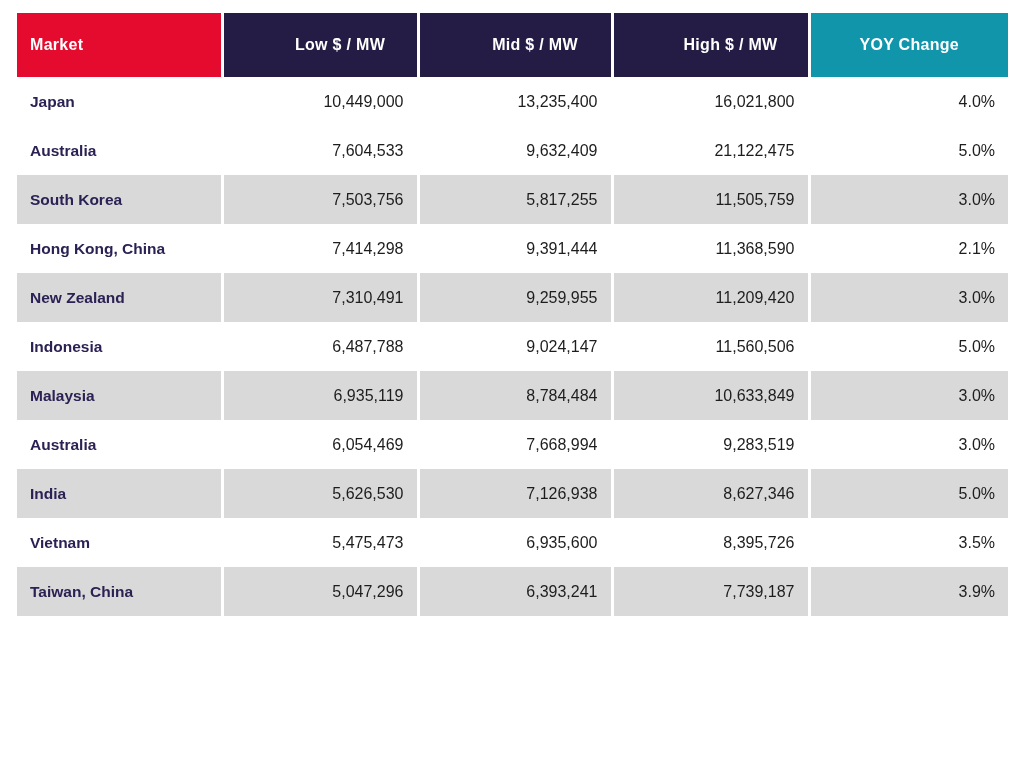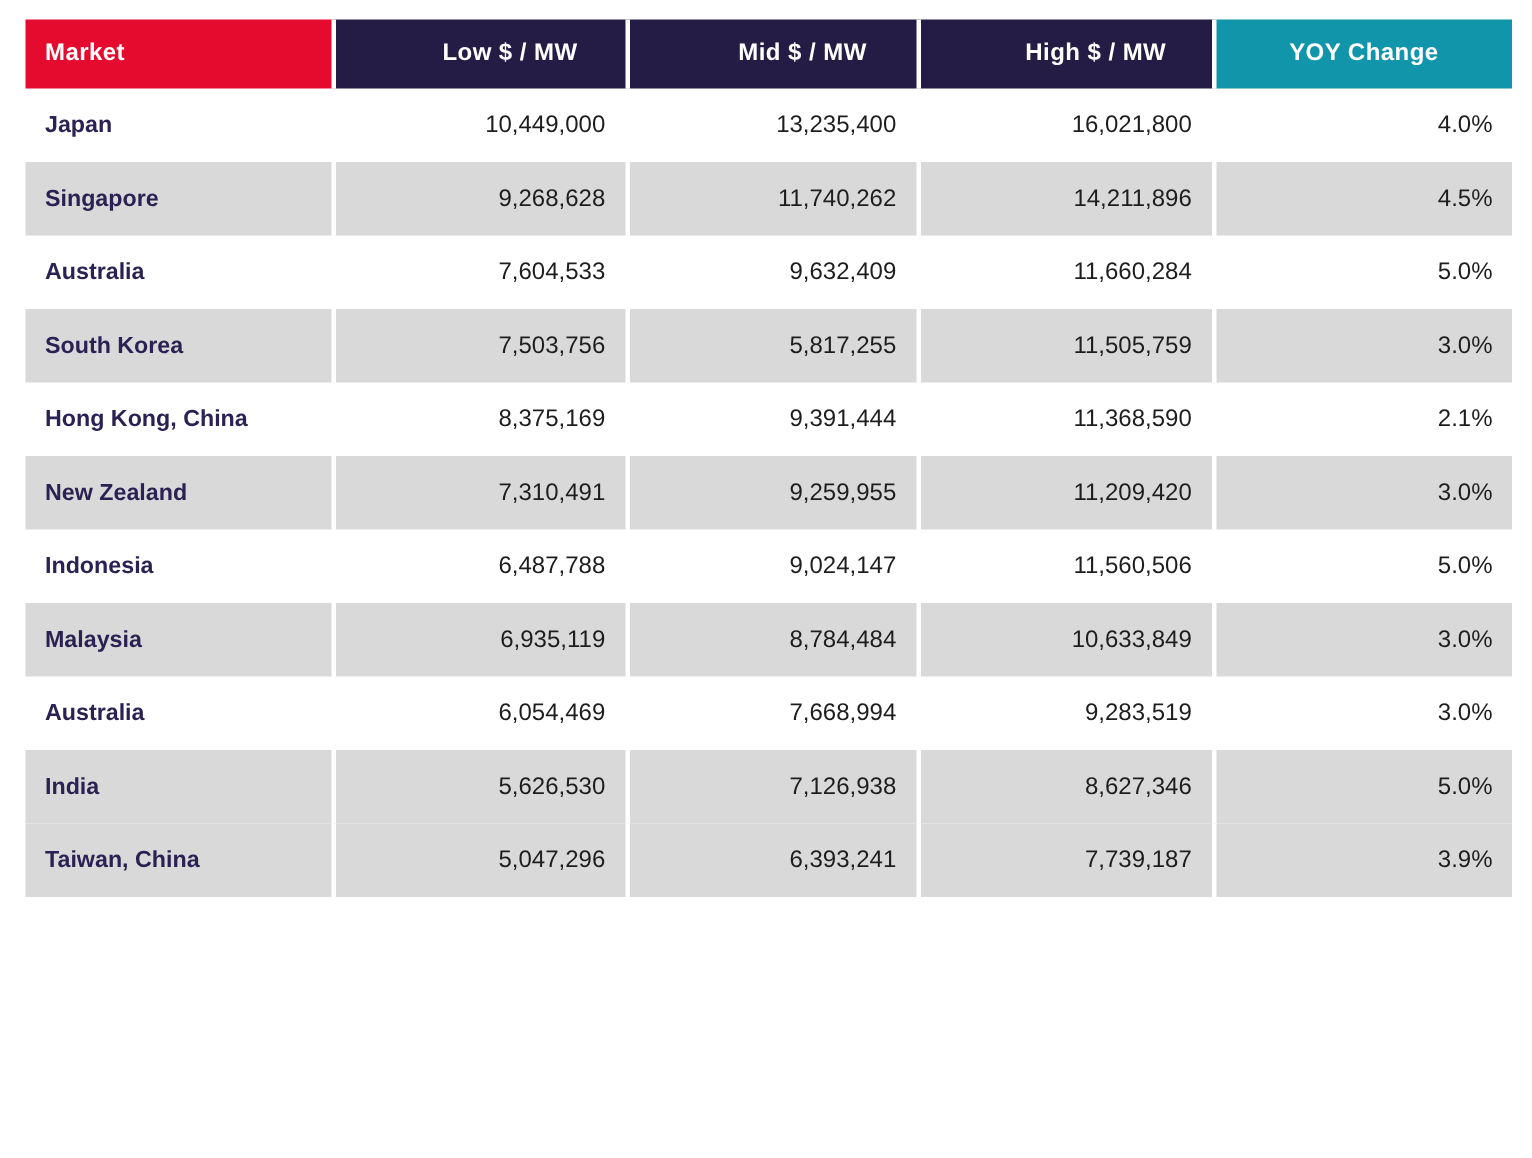--- a/index.html
+++ b/index.html
@@ -20,21 +20,21 @@
     left: 17px;
     top: 13px;
   }
   table.market-table {
     border-collapse: collapse;
     table-layout: fixed;
     width: 991px;
   }
   
   thead th {
-    height: 46px;
+    height: 64px;
     font-size: 16px;
     font-weight: 700;
     letter-spacing: 0.3px;
     color: var(--header-text, #ffffff);
     vertical-align: middle;
     padding: 0;
   }
   thead th.th-market {
     background: var(--header-market-bg, #e40b2e);
     text-align: left;
@@ -102,44 +102,37 @@
         </tr>
       </thead>
       <tbody>
           <tr>
             <th scope="row" class="cell-market">Japan</th>
             <td class="cell-num">10,449,000</td>
             <td class="cell-num">13,235,400</td>
             <td class="cell-num">16,021,800</td>
             <td class="cell-num">4.0%</td>
           </tr>
-          <tr class="stripe">
-            <th scope="row" class="cell-market">Singapore</th>
-            <td class="cell-num">9,268,628</td>
-            <td class="cell-num">11,740,262</td>
-            <td class="cell-num">14,211,896</td>
-            <td class="cell-num">4.5%</td>
-          </tr>
           <tr>
             <th scope="row" class="cell-market">Australia</th>
             <td class="cell-num">7,604,533</td>
             <td class="cell-num">9,632,409</td>
-            <td class="cell-num">11,660,284</td>
+            <td class="cell-num">21,122,475</td>
             <td class="cell-num">5.0%</td>
           </tr>
           <tr class="stripe">
             <th scope="row" class="cell-market">South Korea</th>
             <td class="cell-num">7,503,756</td>
             <td class="cell-num">5,817,255</td>
             <td class="cell-num">11,505,759</td>
             <td class="cell-num">3.0%</td>
           </tr>
           <tr>
             <th scope="row" class="cell-market">Hong Kong, China</th>
-            <td class="cell-num">8,375,169</td>
+            <td class="cell-num">7,414,298</td>
             <td class="cell-num">9,391,444</td>
             <td class="cell-num">11,368,590</td>
             <td class="cell-num">2.1%</td>
           </tr>
           <tr class="stripe">
             <th scope="row" class="cell-market">New Zealand</th>
             <td class="cell-num">7,310,491</td>
             <td class="cell-num">9,259,955</td>
             <td class="cell-num">11,209,420</td>
             <td class="cell-num">3.0%</td>
@@ -165,20 +158,27 @@
             <td class="cell-num">9,283,519</td>
             <td class="cell-num">3.0%</td>
           </tr>
           <tr class="stripe">
             <th scope="row" class="cell-market">India</th>
             <td class="cell-num">5,626,530</td>
             <td class="cell-num">7,126,938</td>
             <td class="cell-num">8,627,346</td>
             <td class="cell-num">5.0%</td>
           </tr>
+          <tr>
+            <th scope="row" class="cell-market">Vietnam</th>
+            <td class="cell-num">5,475,473</td>
+            <td class="cell-num">6,935,600</td>
+            <td class="cell-num">8,395,726</td>
+            <td class="cell-num">3.5%</td>
+          </tr>
           <tr class="stripe">
             <th scope="row" class="cell-market">Taiwan, China</th>
             <td class="cell-num">5,047,296</td>
             <td class="cell-num">6,393,241</td>
             <td class="cell-num">7,739,187</td>
             <td class="cell-num">3.9%</td>
           </tr>
         </tbody>
     </table>
   </div>

